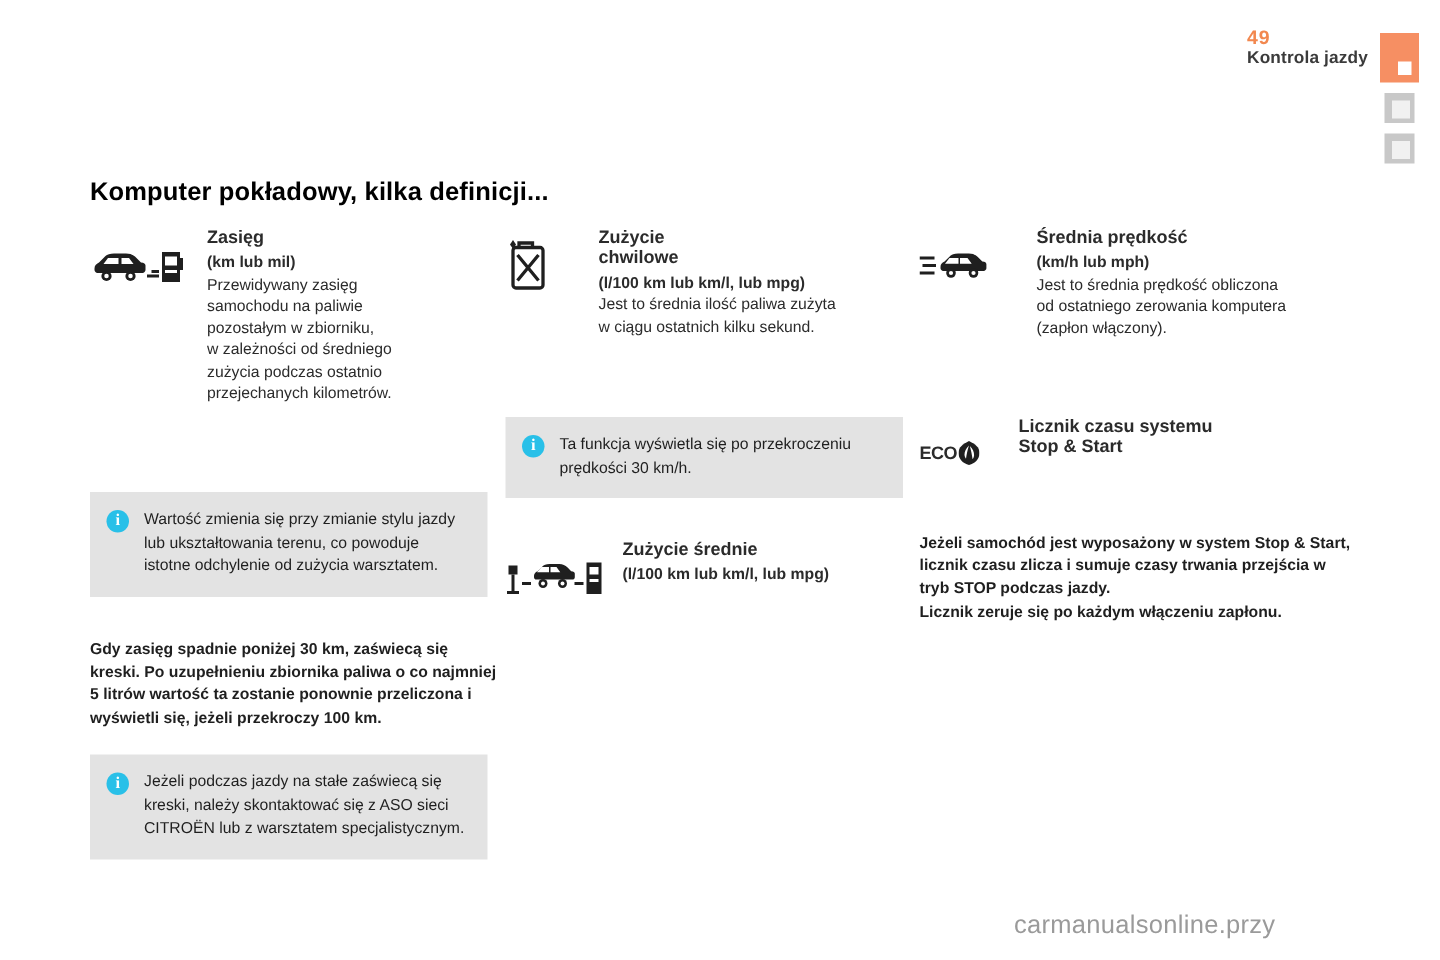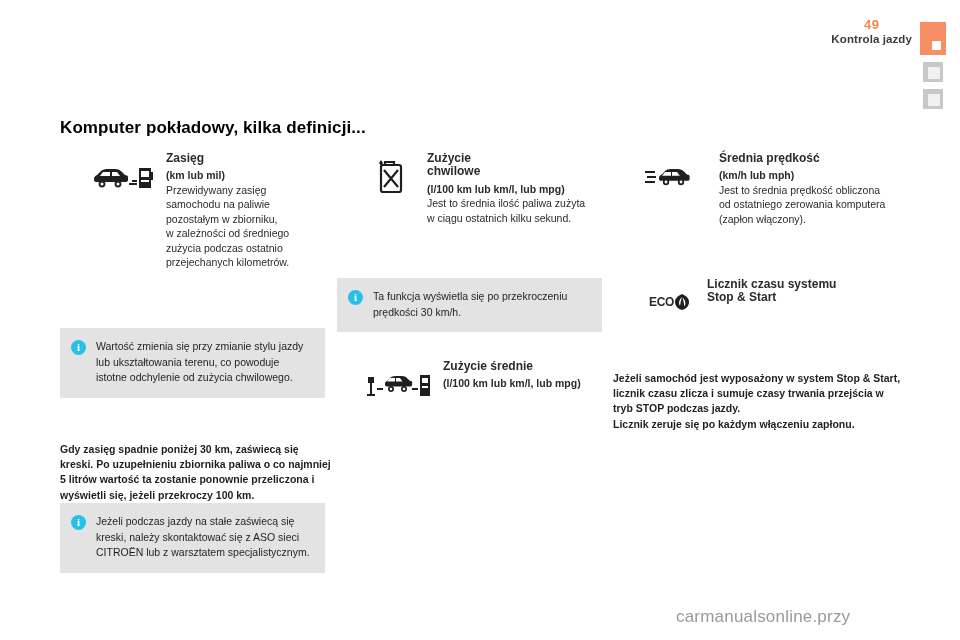--- a/index.html
+++ b/index.html
@@ -22,21 +22,21 @@
     top: 18px; right: 48px;
     text-align: right;
     line-height: 1;
   }
   .page-num {
     font-size: 13px;
     font-weight: bold;
     color: #f2884f;
     letter-spacing: .5px;
     margin-bottom: 3px;
-    text-align: center;
+    text-align: left;
   }
   .chapter-title {
     font-size: 11.5px;
     font-weight: bold;
     color: #3b3b3b;
     letter-spacing: .1px;
   }
 
   
   .tabs {
@@ -78,21 +78,21 @@
   .col1 { left: 60px;  width: 265px; }
   .col2 { left: 337px; width: 265px; }
   .col3 { left: 613px; width: 290px; }
 
   .entry { display: flex; align-items: flex-start; }
   .icon-box {
     flex: 0 0 auto;
     width: 52px; height: 48px;
     background: #ffffff;
     margin-right: 10px;
-    display: flex; align-items: center; justify-content: center; margin-left: 28px;
+    display: flex; align-items: center; justify-content: flex-start;
   }
   .icon-box.wide { width: 68px; }
   .icon-box.eco  { width: 56px; background: transparent; }
   .entry-body { flex: 1 1 auto; }
 
   .entry-title {
     font-size: 12px;
     font-weight: bold;
     color: #2b2b2b;
     line-height: 1.12;
@@ -138,21 +138,20 @@
     font-size: 10.5px;
     color: #1f1f1f;
     line-height: 1.48;
   }
 
   .bold-para {
     font-size: 10.5px;
     font-weight: bold;
     color: #1f1f1f;
     line-height: 1.45;
-    margin-top: 16px;
   }
 
   
   #note-range      { position: absolute; left: 60px;  top: 328px; width: 265px; }
   #para-range      { position: absolute; left: 60px;  top: 426px; width: 272px; }
   #note-dashes     { position: absolute; left: 60px;  top: 503px; width: 265px; }
 
   #note-instant    { position: absolute; left: 337px; top: 278px; width: 265px; }
   #entry-avgcons   { position: absolute; left: 337px; top: 360px; width: 265px; }
 
@@ -226,21 +225,21 @@
       <div class="entry-body">
         <div class="entry-title">Zasięg</div>
         <div class="entry-unit">(km lub mil)</div>
         <div class="entry-desc">Przewidywany zasięg<br>samochodu na paliwie<br>pozostałym w zbiorniku,<br>w zależności od średniego<br>zużycia podczas ostatnio<br>przejechanych kilometrów.</div>
       </div>
     </div>
   </div>
 
   <div class="note" id="note-range">
     <span class="i-icon">i</span>
-    <span class="note-text">Wartość zmienia się przy zmianie stylu jazdy lub ukształtowania terenu, co powoduje istotne odchylenie od zużycia chwilowego.</span>
+    <span class="note-text">Wartość zmienia się przy zmianie stylu jazdy lub ukształtowania terenu, co powoduje istotne odchylenie od zużycia warsztatem.</span>
   </div>
 
   <div class="bold-para" id="para-range">Gdy zasięg spadnie poniżej 30 km, zaświecą się kreski. Po uzupełnieniu zbiornika paliwa o co najmniej 5 litrów wartość ta zostanie ponownie przeliczona i wyświetli się, jeżeli przekroczy 100 km.</div>
 
   <div class="note" id="note-dashes">
     <span class="i-icon">i</span>
     <span class="note-text">Jeżeli podczas jazdy na stałe zaświecą się kreski, należy skontaktować się z ASO sieci CITROËN lub z warsztatem specjalistycznym.</span>
   </div>
 
   <div class="col col2">

